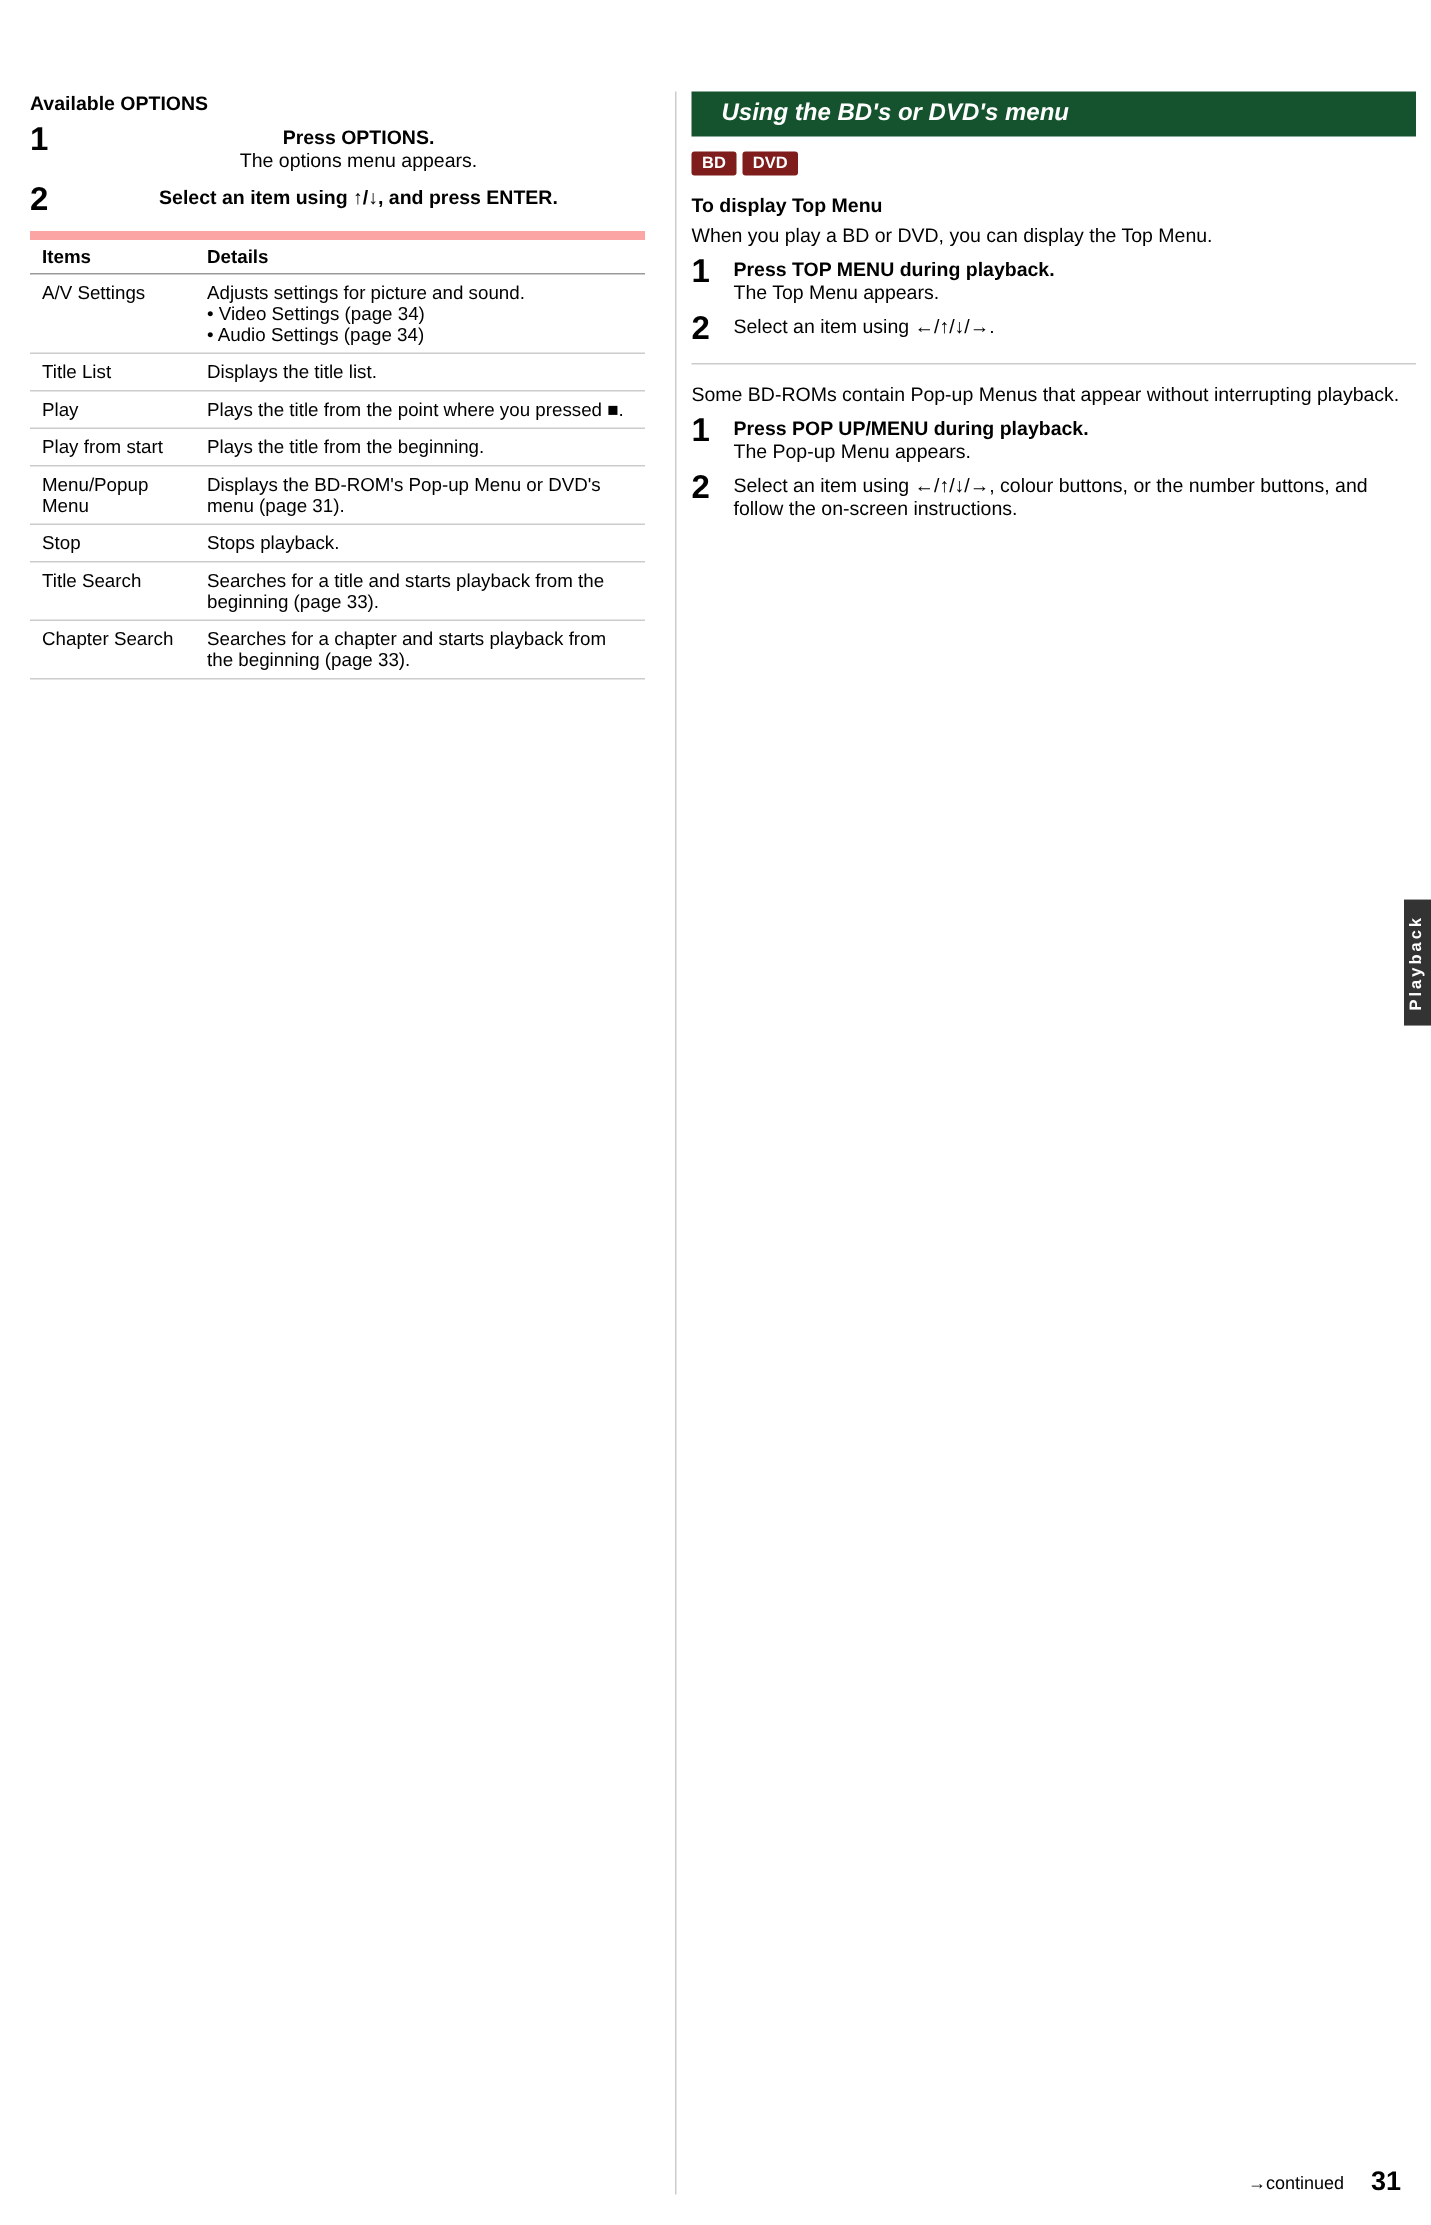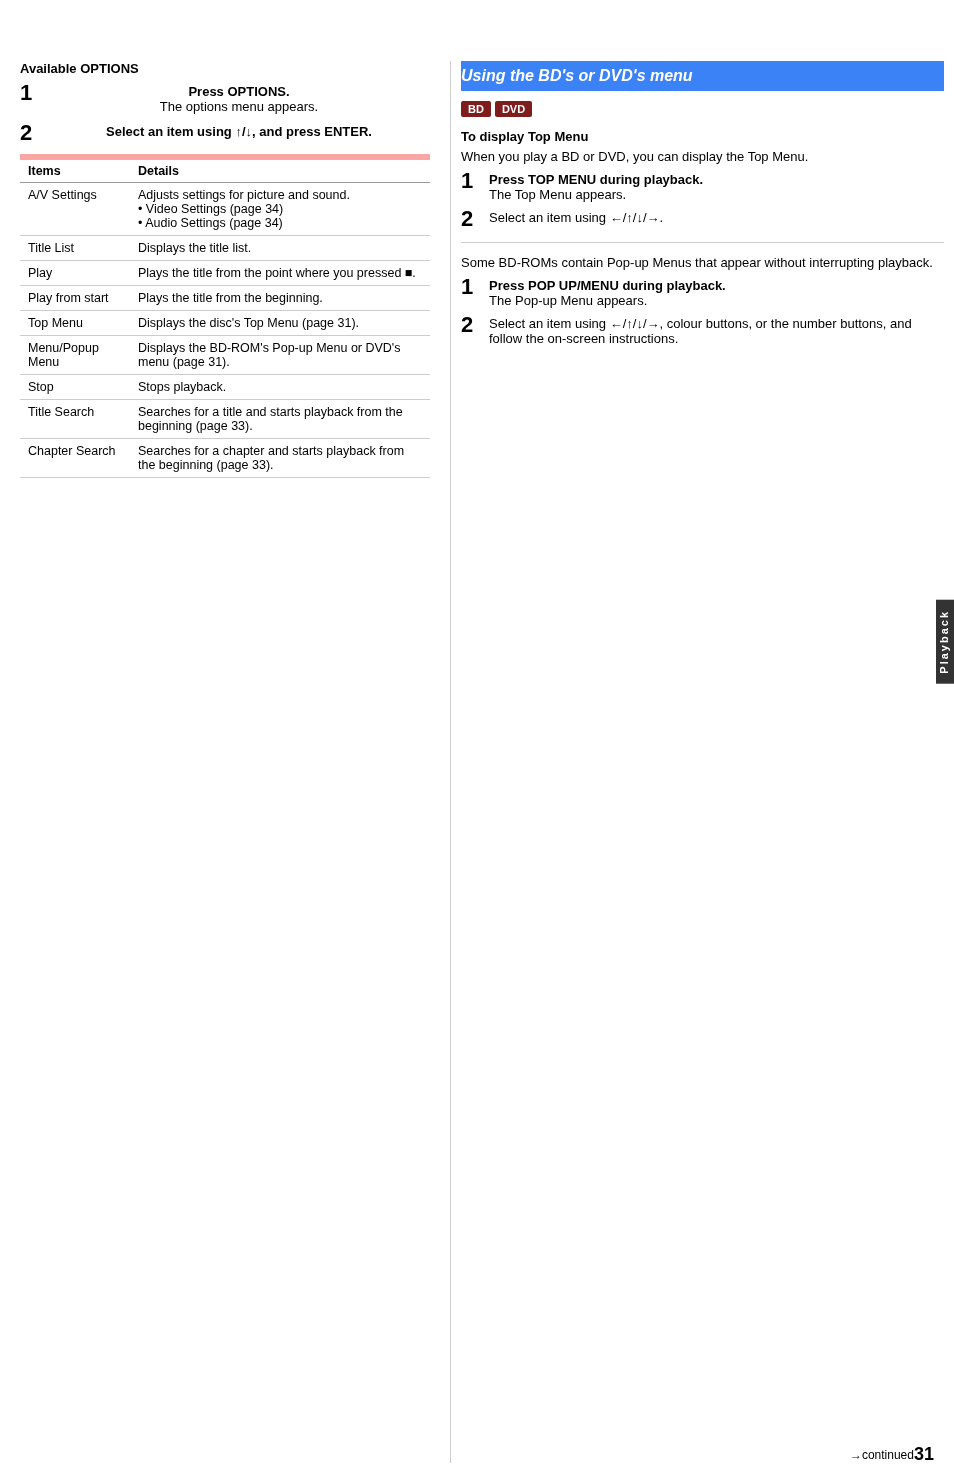--- a/index.html
+++ b/index.html
@@ -83,25 +83,25 @@
     .options-table td:first-child {
       width: 110px;
       font-size: 12.5px;
     }
     .options-table tr:first-child td {
       border-top: none;
     }
 
     
     .section-box-title {
-      background: #3b82f6;
+      background: #14532d;
       color: #fff;
       font-size: 16px;
       font-weight: bold;
-      padding: 6px 0;
+      padding: 6px 20px;
       margin-bottom: 10px;
       font-style: italic;
     }
     .badge-container {
       display: flex;
       gap: 4px;
       margin-bottom: 12px;
     }
     .badge {
       background: #7f1d1d;
@@ -144,21 +144,21 @@
       border-top: 1px solid #ccc;
       margin: 12px 0;
     }
     .page-footer {
       position: absolute;
       bottom: 18px;
       right: 20px;
       font-size: 12px;
       display: flex;
       align-items: center;
-      gap: 0;
+      gap: 18px;
     }
     .page-number {
       font-size: 18px;
       font-weight: bold;
     }
     .continued-text {
       font-size: 12px;
     }
     .sidebar-label {
       position: absolute;
@@ -217,24 +217,20 @@
             </tr>
             <tr>
               <td>Play</td>
               <td><span>Plays the title from the point where you pressed ■.</span></td>
             </tr>
             <tr>
               <td>Play from start</td>
               <td><span>Plays the title from the beginning.</span></td>
             </tr>
             <tr>
-              <td>Top Menu</td>
-              <td><span>Displays the disc's Top Menu (page 31).</span></td>
-            </tr>
-            <tr>
               <td>Menu/Popup Menu</td>
               <td><span>Displays the BD-ROM's Pop-up Menu or DVD's menu (page 31).</span></td>
             </tr>
             <tr>
               <td>Stop</td>
               <td><span>Stops playback.</span></td>
             </tr>
             <tr>
               <td>Title Search</td>
               <td><span>Searches for a title and starts playback from the beginning (page 33).</span></td>

